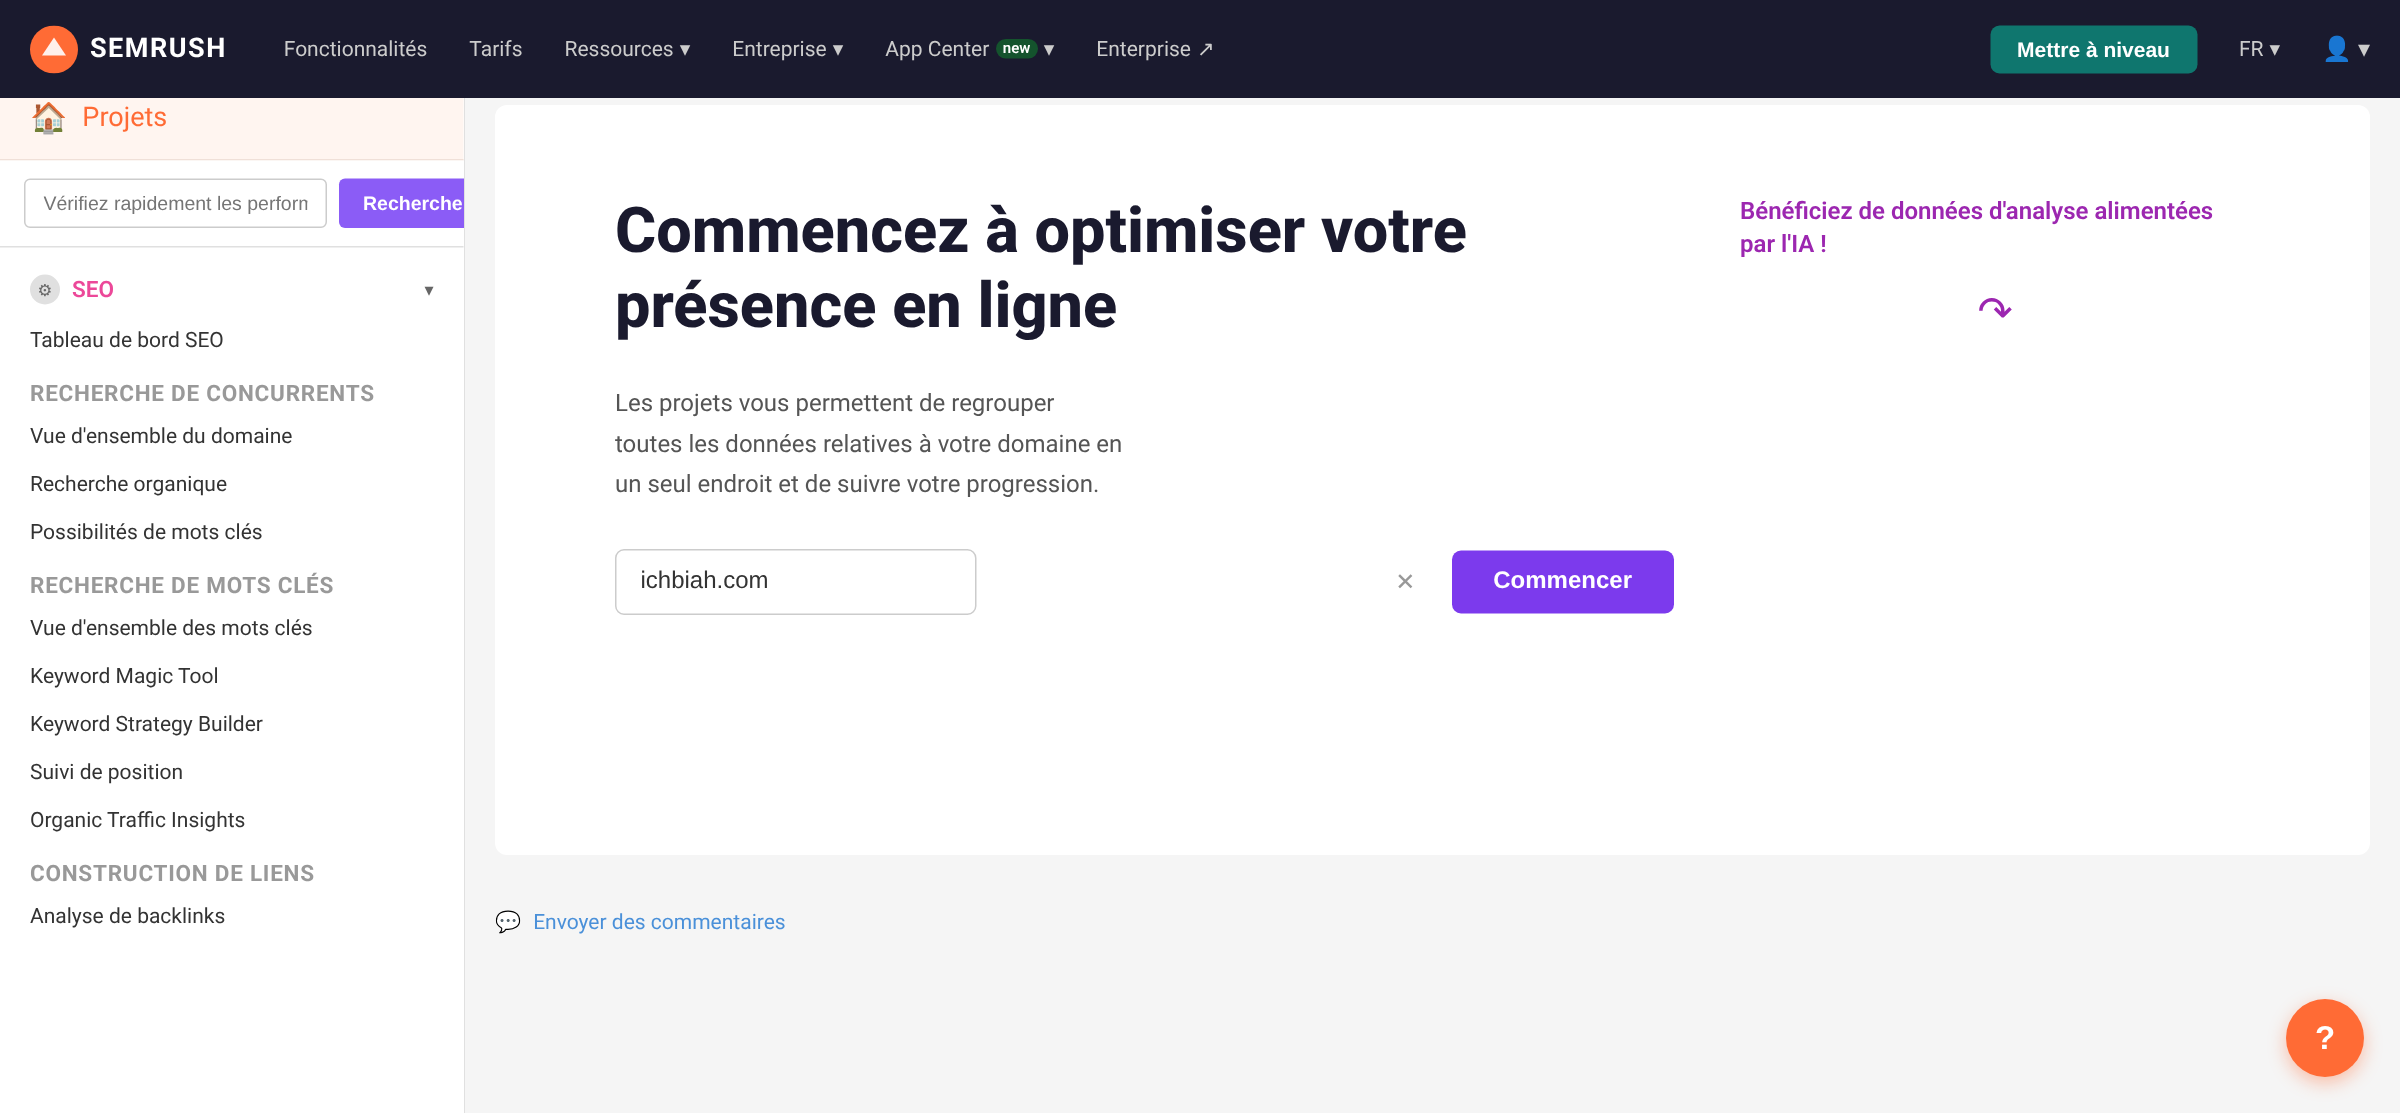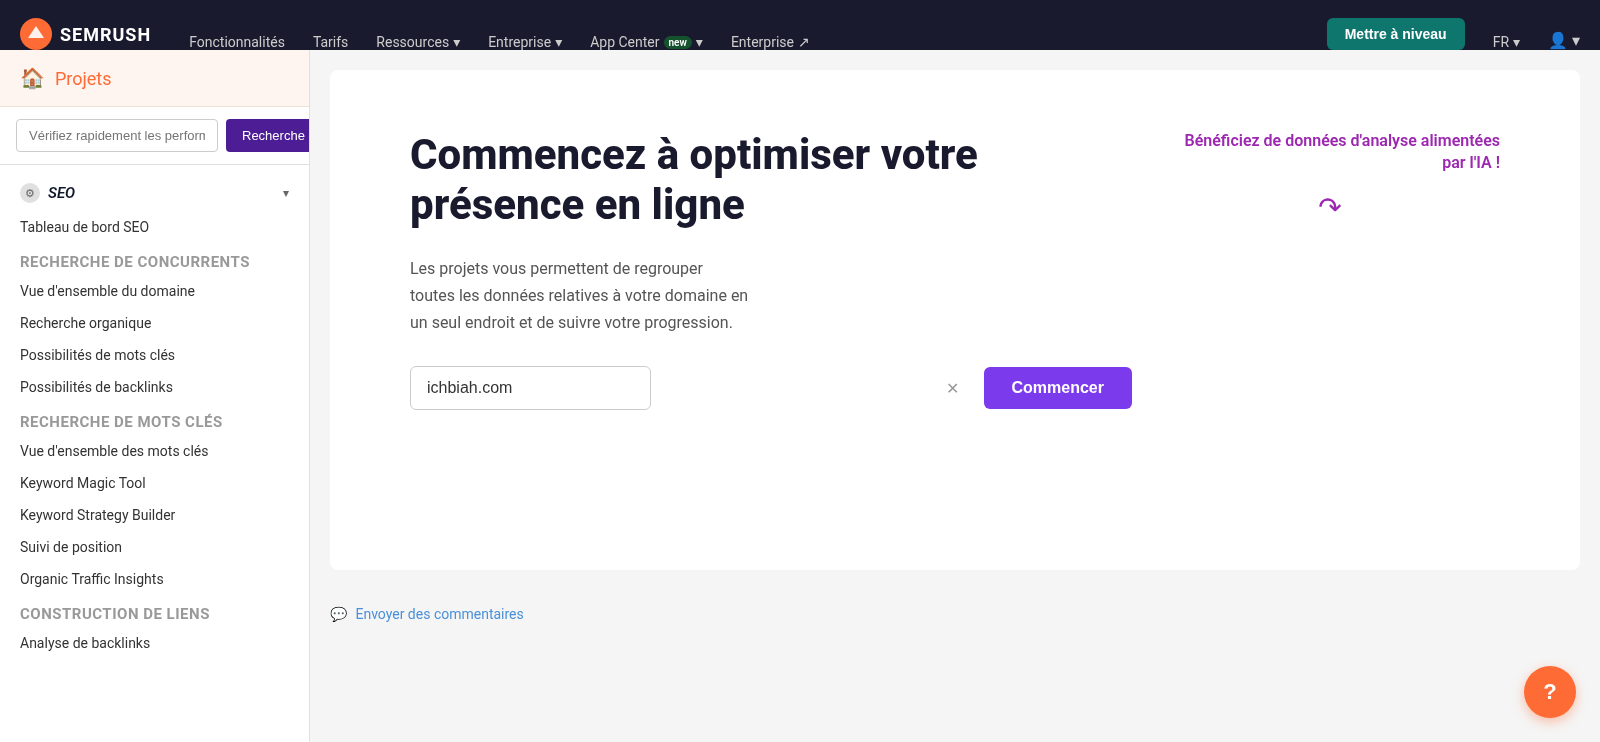--- a/index.html
+++ b/index.html
@@ -1,23 +1,23 @@
 <!DOCTYPE html>
 <html><head>
   <meta charset="utf-8">
   <style>
     * { margin: 0; padding: 0; box-sizing: border-box; }
     body { font-family: -apple-system, BlinkMacSystemFont, 'Segoe UI', Roboto, sans-serif; background: #f5f5f5; width: 1600px; height: 742px; overflow: hidden; }
 
     
     .top-nav {
       background: #1a1a2e;
-      height: 50px;
-      display: flex;
-      align-items: flex-end;
+      height: 65px;
+      display: flex;
+      align-items: center;
       padding: 0 20px;
       gap: 28px;
       position: fixed;
       top: 0; left: 0; right: 0;
       z-index: 100;
     }
     .logo-area {
       display: flex;
       align-items: center;
       gap: 8px;
@@ -124,27 +124,27 @@
     .search-input-field {
       flex: 1;
       border: 1px solid #ccc;
       border-radius: 4px;
       padding: 8px 12px;
       font-size: 13px;
       color: #999;
       outline: none;
     }
     .search-btn {
-      background: #4c1d95;
+      background: #8b5cf6;
       color: white;
       border: none;
       padding: 8px 16px;
       border-radius: 4px;
       font-size: 13px;
-      font-weight: 400;
+      font-weight: 700;
       cursor: pointer;
     }
 
     
     .sidebar-section {
       padding: 4px 0;
     }
     .sidebar-section-header {
       display: flex;
       align-items: center;
@@ -163,22 +163,21 @@
       background: #e0e0e0;
       display: flex;
       align-items: center;
       justify-content: center;
       font-size: 11px;
       color: #666;
     }
     .sidebar-section-name {
       font-size: 15px;
       font-weight: 600;
-      color: #0f172a;
-      font-style: italic;
+      color: #ec4899;
     }
     .sidebar-chevron {
       color: #666;
       font-size: 12px;
     }
 
     .sidebar-category-label {
       padding: 10px 20px 4px;
       font-size: 15px;
       font-weight: 700;
@@ -207,21 +206,21 @@
       background: white;
       margin: 20px;
       border-radius: 8px;
       padding: 60px 80px;
       min-height: 500px;
       position: relative;
     }
 
     .hero-section {
       display: flex;
-      gap: 28px;
+      gap: 44px;
       align-items: flex-start;
     }
 
     .hero-left {
       flex: 1;
     }
 
     .hero-title {
       font-size: 42px;
       font-weight: 800;
@@ -241,21 +240,21 @@
       width: 340px;
       display: flex;
       flex-direction: column;
       gap: 16px;
     }
 
     .ai-badge {
       color: #9c27b0;
       font-size: 16px;
       font-weight: 600;
-      text-align: right;
+      text-align: left;
       line-height: 1.4;
     }
 
     .arrow-down {
       text-align: center;
       font-size: 28px;
       color: #9c27b0;
     }
 
     .domain-input-row {
@@ -411,21 +410,20 @@
         </div>
         <span class="sidebar-chevron">▾</span>
       </div>
 
       <a class="sidebar-item">Tableau de bord SEO</a>
 
       <div class="sidebar-category-label">RECHERCHE DE CONCURRENTS</div>
       <a class="sidebar-item">Vue d'ensemble du domaine</a>
       <a class="sidebar-item">Recherche organique</a>
       <a class="sidebar-item">Possibilités de mots clés</a>
-      <a class="sidebar-item">Possibilités de backlinks</a>
 
       <div class="sidebar-category-label">RECHERCHE DE MOTS CLÉS</div>
       <a class="sidebar-item">Vue d'ensemble des mots clés</a>
       <a class="sidebar-item">Keyword Magic Tool</a>
       <a class="sidebar-item">Keyword Strategy Builder</a>
       <a class="sidebar-item">Suivi de position</a>
       <a class="sidebar-item">Organic Traffic Insights</a>
 
       <div class="sidebar-category-label">CONSTRUCTION DE LIENS</div>
       <a class="sidebar-item">Analyse de backlinks</a>

